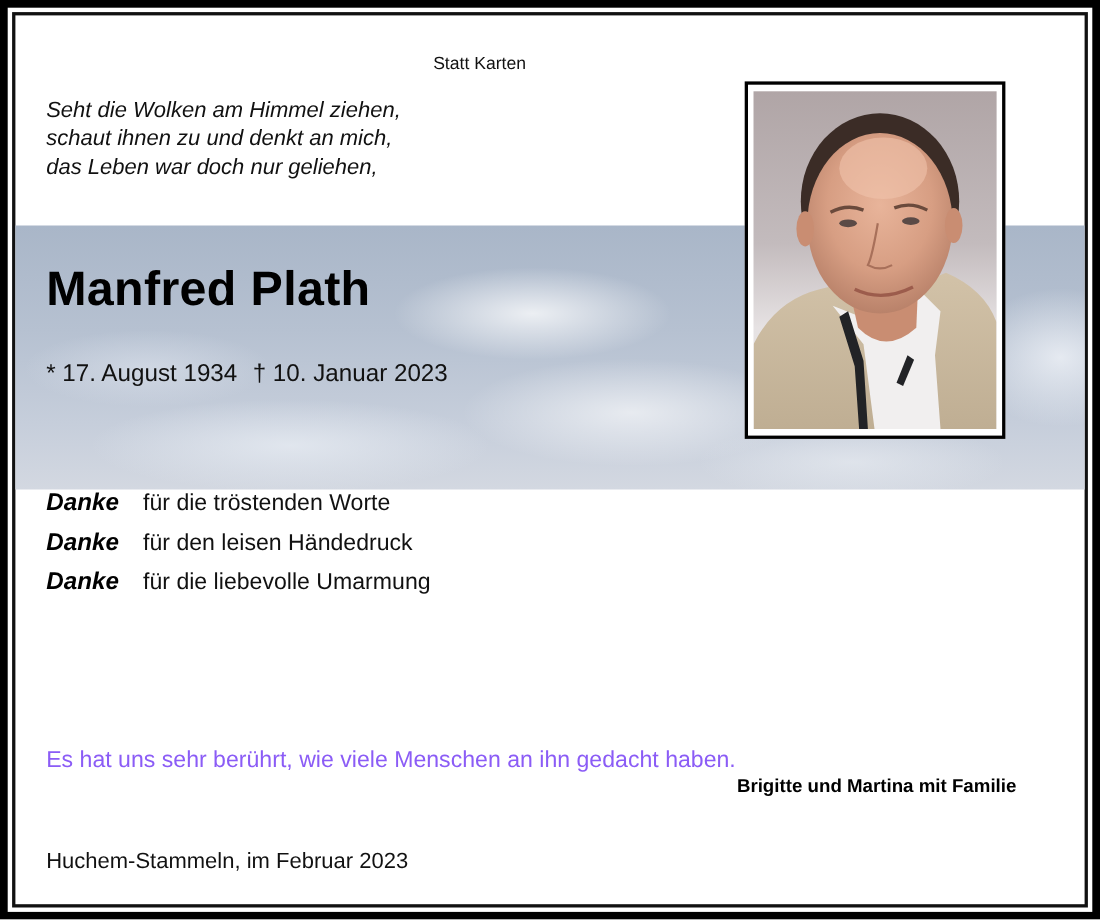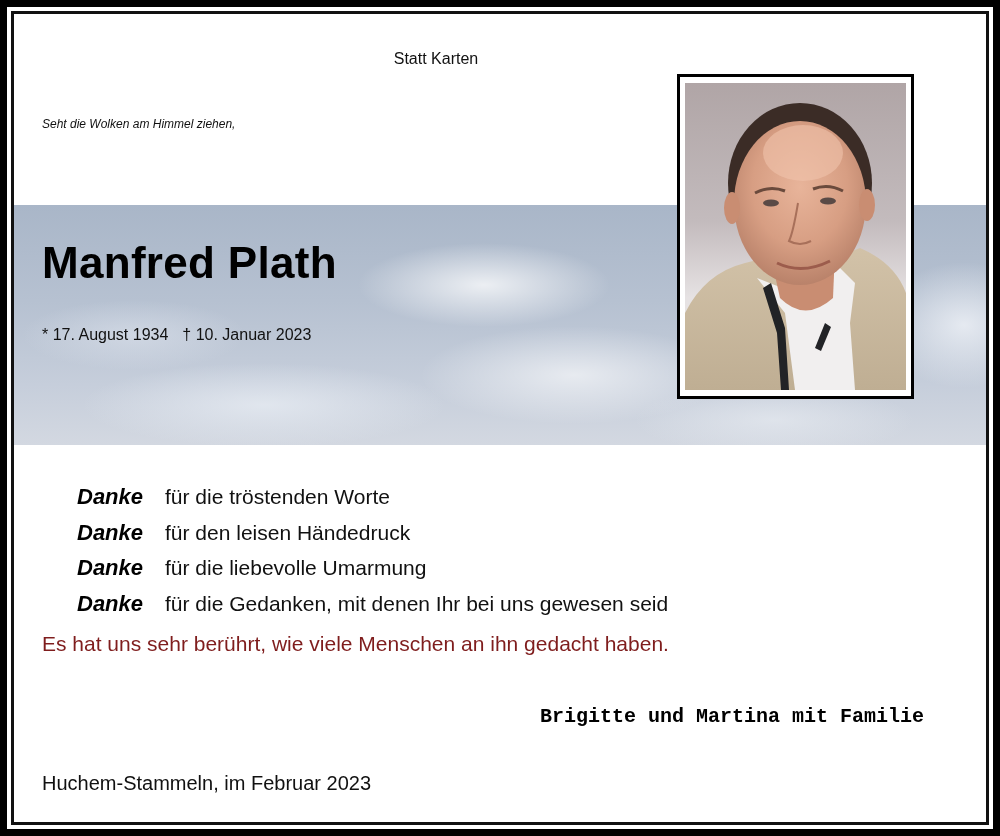--- a/index.html
+++ b/index.html
@@ -52,42 +52,41 @@
       width: 872px;
       top: 50px;
       text-align: center;
       font-size: 16px;
       color: #111111;
     }
     .poem {
       position: absolute;
       left: 42px;
       top: 87px;
-      font-size: 12px;
+      font-size: 20px;
       font-style: italic;
       line-height: 26px;
       color: #111111;
-      margin-top: 24px;
     }
     .poem div { white-space: nowrap; }
     .deceased-name {
       position: absolute;
       left: 42px;
       top: 238px;
       font-size: 44px;
       font-weight: bold;
       color: #000000;
       letter-spacing: 0.3px;
       white-space: nowrap;
     }
     .life-dates {
       position: absolute;
       left: 42px;
       top: 326px;
-      font-size: 16px;
+      font-size: 22px;
       color: #111111;
       white-space: nowrap;
     }
     .life-dates .gap { display: inline-block; width: 14px; }
     .photo-frame {
       position: absolute;
       left: 677px;
       top: 74px;
       width: 237px;
       height: 325px;
@@ -102,22 +101,21 @@
       width: 221px;
       height: 307px;
       overflow: hidden;
       background:
         linear-gradient(180deg, #b0a5a6 0%, #c3bbbd 45%, #e6e2e3 70%, #e9e6e4 100%);
     }
     .photo svg { display: block; width: 100%; height: 100%; }
     .thanks-list {
       position: absolute;
       left: 42px;
-      top: 484px;
-      margin-left: 35px;
+      top: 444px;
     }
     .thanks-row {
       height: 35.5px;
       white-space: nowrap;
       position: relative;
     }
     .thanks-word {
       display: inline-block;
       width: 88px;
       font-size: 22px;
@@ -127,34 +125,33 @@
       vertical-align: baseline;
     }
     .thanks-text {
       font-size: 21px;
       color: #111111;
       vertical-align: baseline;
     }
     .closing-line {
       position: absolute;
       left: 42px;
-      top: 632px;
+      top: 679px;
       font-size: 21px;
-      color: #7f1d1d;
+      color: #8b5cf6;
       white-space: nowrap;
     }
     .signature {
       position: absolute;
       right: 76px;
       top: 705px;
-      font-size: 20px;
+      font-size: 17px;
       font-weight: bold;
       color: #000000;
       white-space: nowrap;
-      font-family: Liberation Mono, monospace;
     }
     .place-date {
       position: absolute;
       left: 42px;
       top: 772px;
       font-size: 20px;
       color: #111111;
       white-space: nowrap;
     }
   </style>
@@ -163,20 +160,22 @@
 
 <div class="outer-frame"></div>
 <div class="inner-frame"></div>
 
 <div class="sky-band"></div>
 
 <div class="header-note">Statt Karten</div>
 
 <div class="poem">
   <div>Seht die Wolken am Himmel ziehen,</div>
+  <div>schaut ihnen zu und denkt an mich,</div>
+  <div>das Leben war doch nur geliehen,</div>
 </div>
 
 <div class="deceased-name">Manfred Plath</div>
 
 <div class="life-dates">
   <span>* 17. August 1934</span><span class="gap"></span><span>† 10. Januar 2023</span>
 </div>
 
 <div class="photo-frame">
   <div class="photo">
@@ -227,22 +226,19 @@
 <div class="thanks-list">
   <div class="thanks-row">
     <span class="thanks-word">Danke</span><span class="thanks-text">für die tröstenden Worte</span>
   </div>
   <div class="thanks-row">
     <span class="thanks-word">Danke</span><span class="thanks-text">für den leisen Händedruck</span>
   </div>
   <div class="thanks-row">
     <span class="thanks-word">Danke</span><span class="thanks-text">für die liebevolle Umarmung</span>
   </div>
-  <div class="thanks-row">
-    <span class="thanks-word">Danke</span><span class="thanks-text">für die Gedanken, mit denen Ihr bei uns gewesen seid</span>
-  </div>
 </div>
 
 <div class="closing-line">Es hat uns sehr berührt, wie viele Menschen an ihn gedacht haben.</div>
 
 <div class="signature">Brigitte und Martina mit Familie</div>
 
 <div class="place-date">Huchem-Stammeln, im Februar 2023</div>
 
 </body></html>

